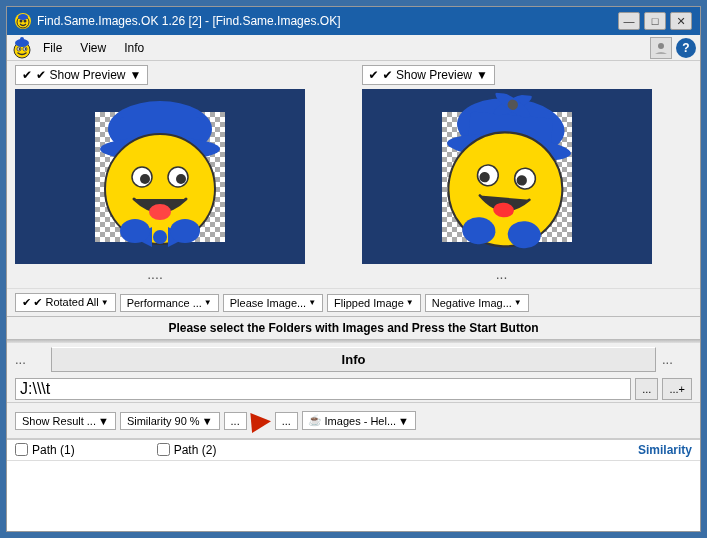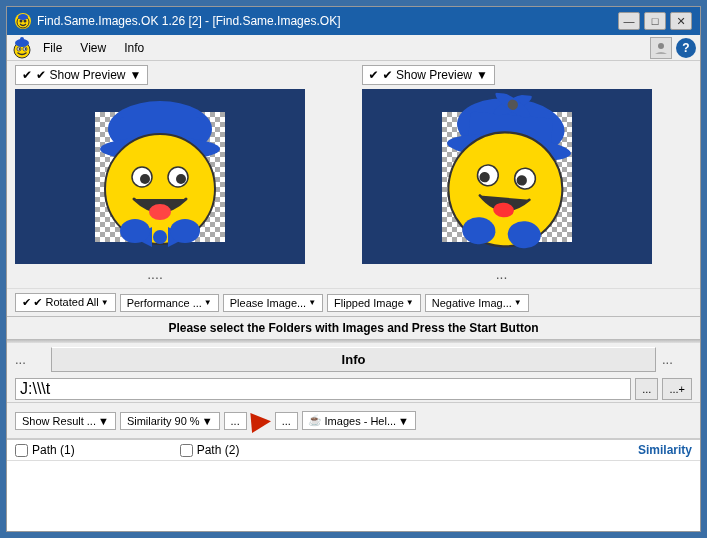--- a/index.html
+++ b/index.html
@@ -241,21 +241,21 @@
     }
     .results-header {
       display: flex;
       align-items: center;
       padding: 3px 8px;
       border-bottom: 1px solid #ddd;
       gap: 6px;
     }
     .checkbox-label {
       display: flex;
-      align-items: flex-end;
+      align-items: flex-start;
       gap: 4px;
       font-size: 12px;
     }
     .similarity-label {
       margin-left: auto;
       font-size: 12px;
       color: #1a5fa8;
       font-weight: bold;
     }
 
@@ -488,20 +488,20 @@
       <span>▼</span>
     </div>
   </div>
 
   <div class="results-area">
     <div class="results-header">
       <label class="checkbox-label">
         <input type="checkbox" style="">
         <span>Path (1)</span>
       </label>
-      <label class="checkbox-label" style="margin-left:99px;">
+      <label class="checkbox-label" style="margin-left:76px;">
         <input type="checkbox" style="">
         <span>Path (2)</span>
       </label>
       <span class="similarity-label">Similarity</span>
     </div>
   </div>
 </div>
 
 </body></html>

